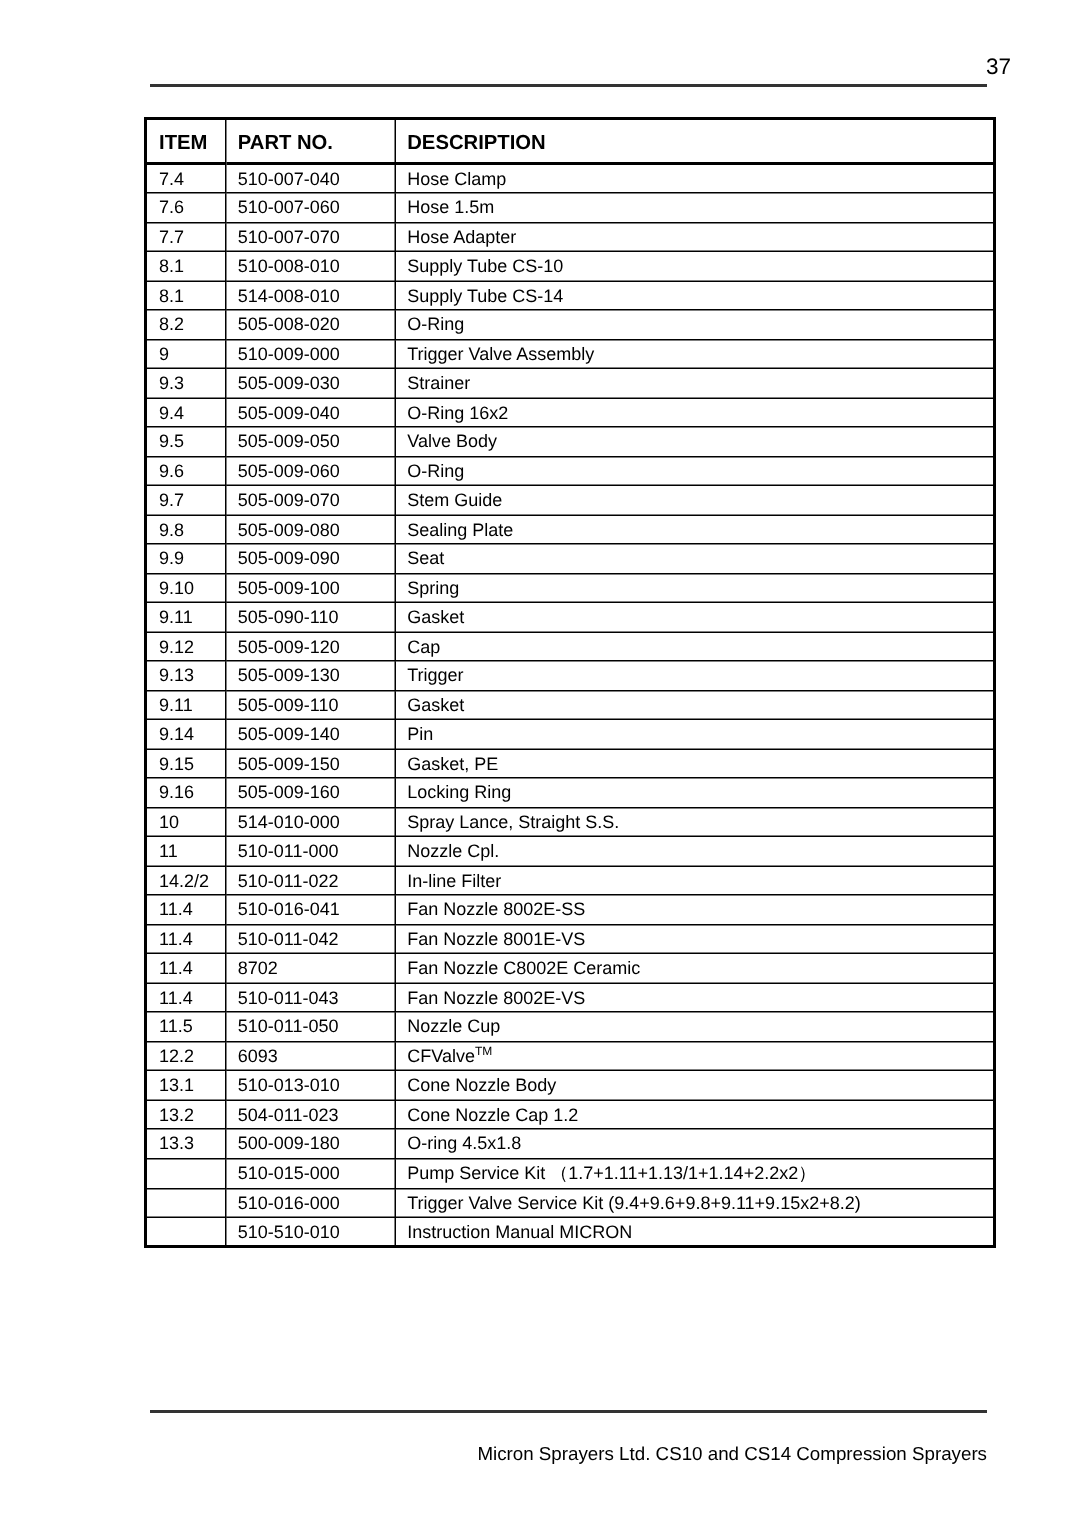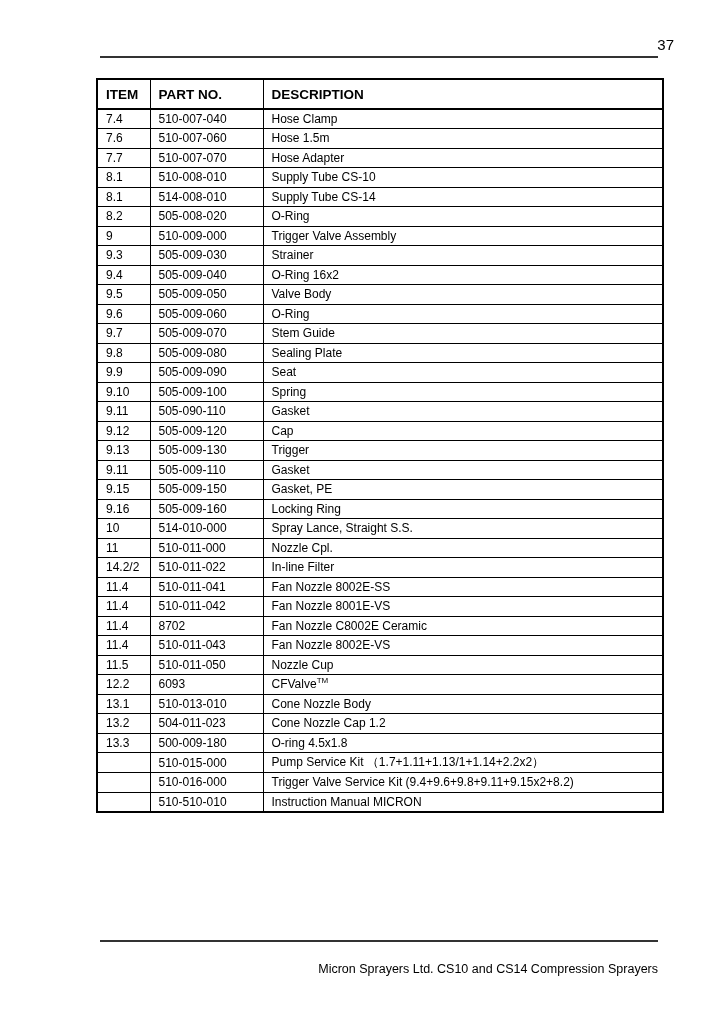--- a/index.html
+++ b/index.html
@@ -194,20 +194,25 @@
     <td>505-009-130</td>
     <td>Trigger</td>
   </tr>
 
   <tr>
     <td>9.11</td>
     <td>505-009-110</td>
     <td>Gasket</td>
   </tr>
 
+  <tr>
+    <td>9.14</td>
+    <td>505-009-140</td>
+    <td>Pin</td>
+  </tr>
 
   <tr>
     <td>9.15</td>
     <td>505-009-150</td>
     <td>Gasket, PE</td>
   </tr>
 
   <tr>
     <td>9.16</td>
     <td>505-009-160</td>
@@ -227,21 +232,21 @@
   </tr>
 
   <tr>
     <td>14.2/2</td>
     <td>510-011-022</td>
     <td>In-line Filter</td>
   </tr>
 
   <tr>
     <td>11.4</td>
-    <td>510-011-041</td>
+    <td>510-016-041</td>
     <td>Fan Nozzle 8002E-SS</td>
   </tr>
 
   <tr>
     <td>11.4</td>
     <td>510-011-042</td>
     <td>Fan Nozzle 8001E-VS</td>
   </tr>
 
   <tr>

